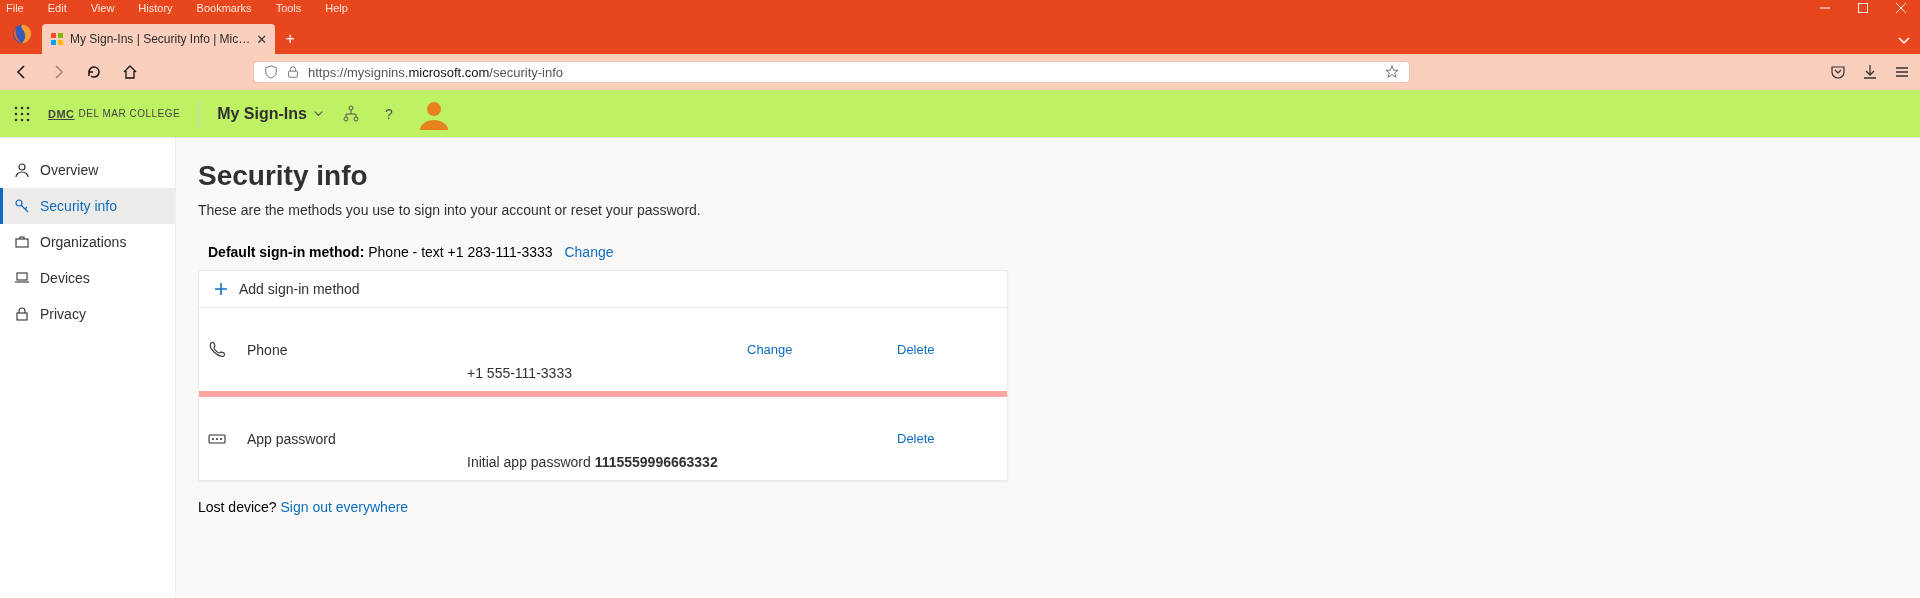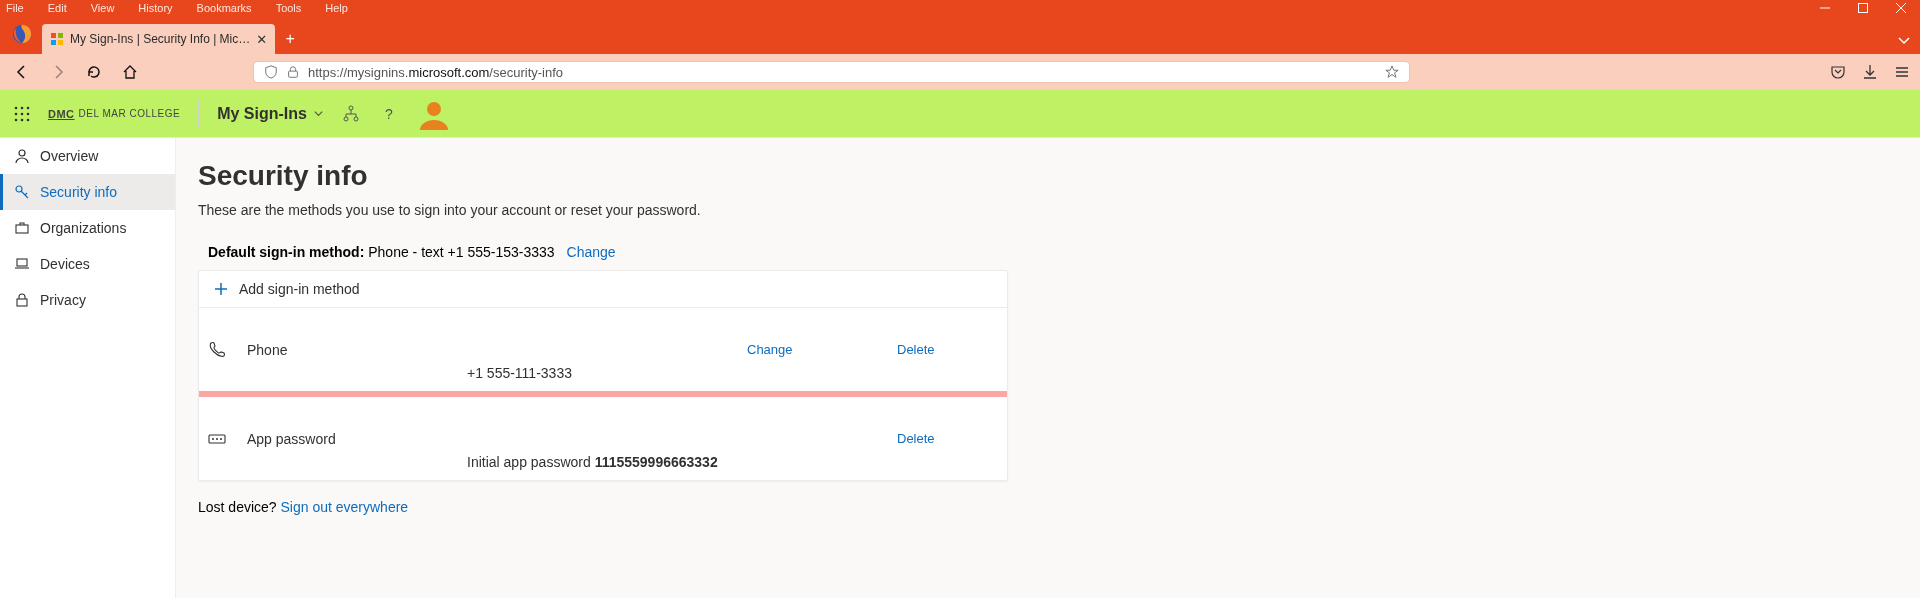--- a/index.html
+++ b/index.html
@@ -36,21 +36,21 @@
     .ms-topbar-left { display:flex; align-items:center; gap:18px; }
     .ms-waffle { color:#323130; }
     .ms-brand { font-size:11px; letter-spacing: 0.5px; color:#444; display:flex; align-items:center; gap:4px; font-weight:600; }
     .ms-divider { width:1px; height: 28px; background:#d0d0d0; }
     .ms-app-name { font-size:16px; color:#323130; font-weight:600; display:flex; align-items:center; gap:6px; }
     .ms-topbar-right { display:flex; align-items:center; gap:20px; color:#555; }
     .ms-avatar { width:32px; height:32px; }
 
     
     .content { flex:1; display:flex; background:#faf9f8; min-height:0; }
-    .sidebar { width:176px; background:#fff; border-right:1px solid #eee; }
+    .sidebar { width:176px; background:#fff; border-right:1px solid #eee; padding-top: 14px; }
     .side-item { display:flex; align-items:center; gap:10px; padding: 10px 14px; font-size:14px; color:#323130; cursor:pointer; }
     .side-item.active { background:#edebe9; color:#0d6cbe; border-left: 3px solid #0d6cbe; padding-left:11px; }
     .side-item svg { width:16px; height:16px; flex-shrink:0; }
 
     .main { flex:1; padding: 22px 0 0 22px; overflow:auto; }
     .page-title { font-size:28px; font-weight:600; color:#323130; }
     .page-sub { font-size:14px; color:#323130; margin-top: 10px; }
     .default-method { margin-top: 26px; font-size:14px; }
     .default-method .label { font-weight:600;margin-left:10px; }
     .default-method .link { color:#0d6cbe; margin-left:8px; cursor:pointer; }
@@ -279,21 +279,21 @@
       <span>Privacy</span>
     </div>
   </div>
 
   <div class="main">
     <h1 class="page-title">Security info</h1>
     <p class="page-sub">These are the methods you use to sign into your account or reset your password.</p>
 
     <div class="default-method">
       <span class="label">Default sign-in method:</span>
-      <span>Phone - text +1 555-153-3333</span>
+      <span>Phone - text +1 283-111-3333</span>
       <span class="link">Change</span>
     </div>
 
     <div class="methods-box">
       <div class="add-row">
         <svg viewBox="0 0 16 16">
             <line x1="8" y1="2" x2="8" y2="14" stroke="currentColor" stroke-width="1.5"></line>
             <line x1="2" y1="8" x2="14" y2="8" stroke="currentColor" stroke-width="1.5"></line>
           </svg>
         <span>Add sign-in method</span>

